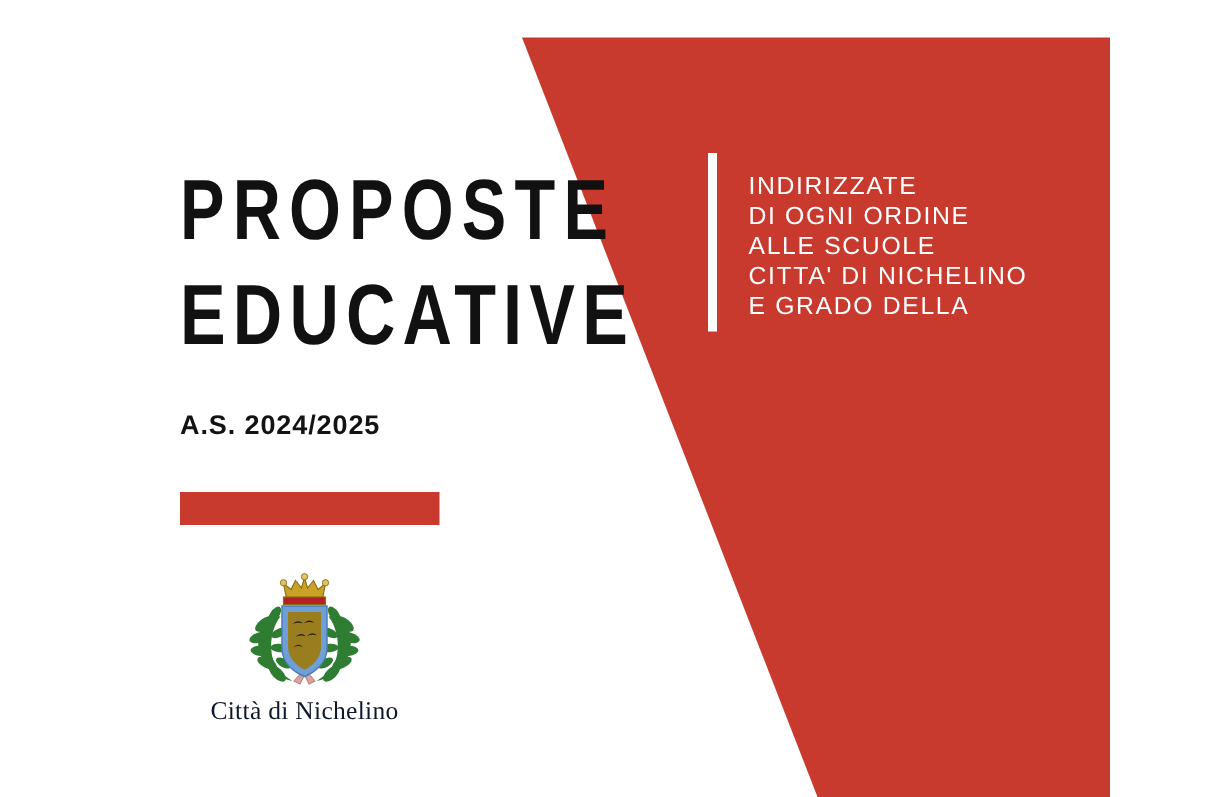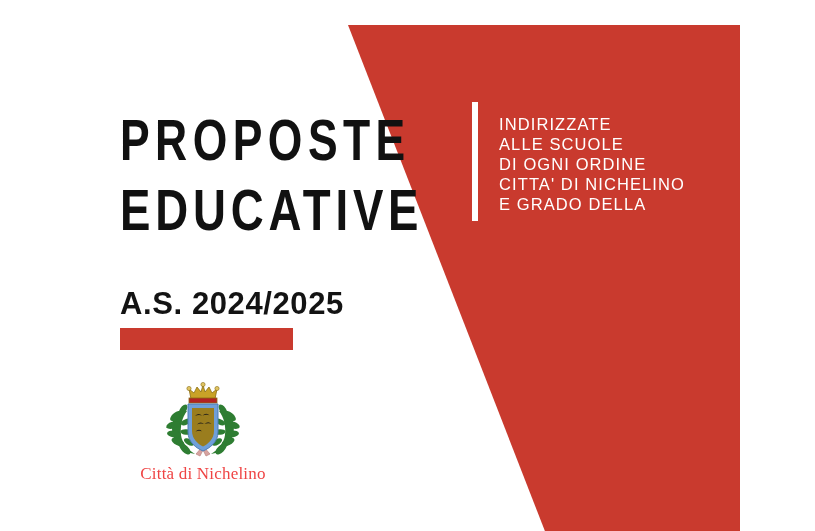--- a/index.html
+++ b/index.html
@@ -51,22 +51,22 @@
     font-size: 57px;
     letter-spacing: 6px;
     transform: scaleX(0.80);
     transform-origin: left center;
     margin-top: 18px;
   }
 
   .year-label {
     position: absolute;
     left: 120px;
-    top: 278px;
-    font-size: 31px;
+    top: 265px;
+    font-size: 18px;
     font-weight: bold;
     letter-spacing: 0.6px;
     color: #131313;
     white-space: nowrap;
   }
 
   .red-bar {
     position: absolute;
     left: 120px;
     top: 320px;
@@ -80,21 +80,21 @@
     position: absolute;
     left: 128px;
     top: 372px;
     width: 150px;
     text-align: center;
   }
   .emblem-svg { display: block; margin: 0 auto; }
   .emblem-caption {
     font-family: "Liberation Serif", serif;
     font-size: 17px;
-    color: #ef4444;
+    color: #0f172a;
     margin-top: 2px;
     letter-spacing: 0.2px;
   }
 
   
   .sub-block {
     position: absolute;
     left: 472px;
     top: 94px;
     display: flex;
@@ -191,20 +191,20 @@
         <path d="M38.5 51.5 q3.2 -3.2 6.4 -0.3 q-3.1 -1.1 -6.4 0.3 Z"></path>
       </g>
     </svg>
     <div class="emblem-caption">Città di Nichelino</div>
   </div>
 
   <div class="sub-block">
     <div class="white-rule"></div>
     <div class="sub-lines">
       <div class="sub-line">INDIRIZZATE</div>
+      <div class="sub-line">DI OGNI ORDINE</div>
       <div class="sub-line">ALLE SCUOLE</div>
-      <div class="sub-line">DI OGNI ORDINE</div>
       <div class="sub-line">CITTA' DI NICHELINO</div>
       <div class="sub-line">E GRADO DELLA</div>
     </div>
   </div>
 
 </div>
 
 </body></html>

